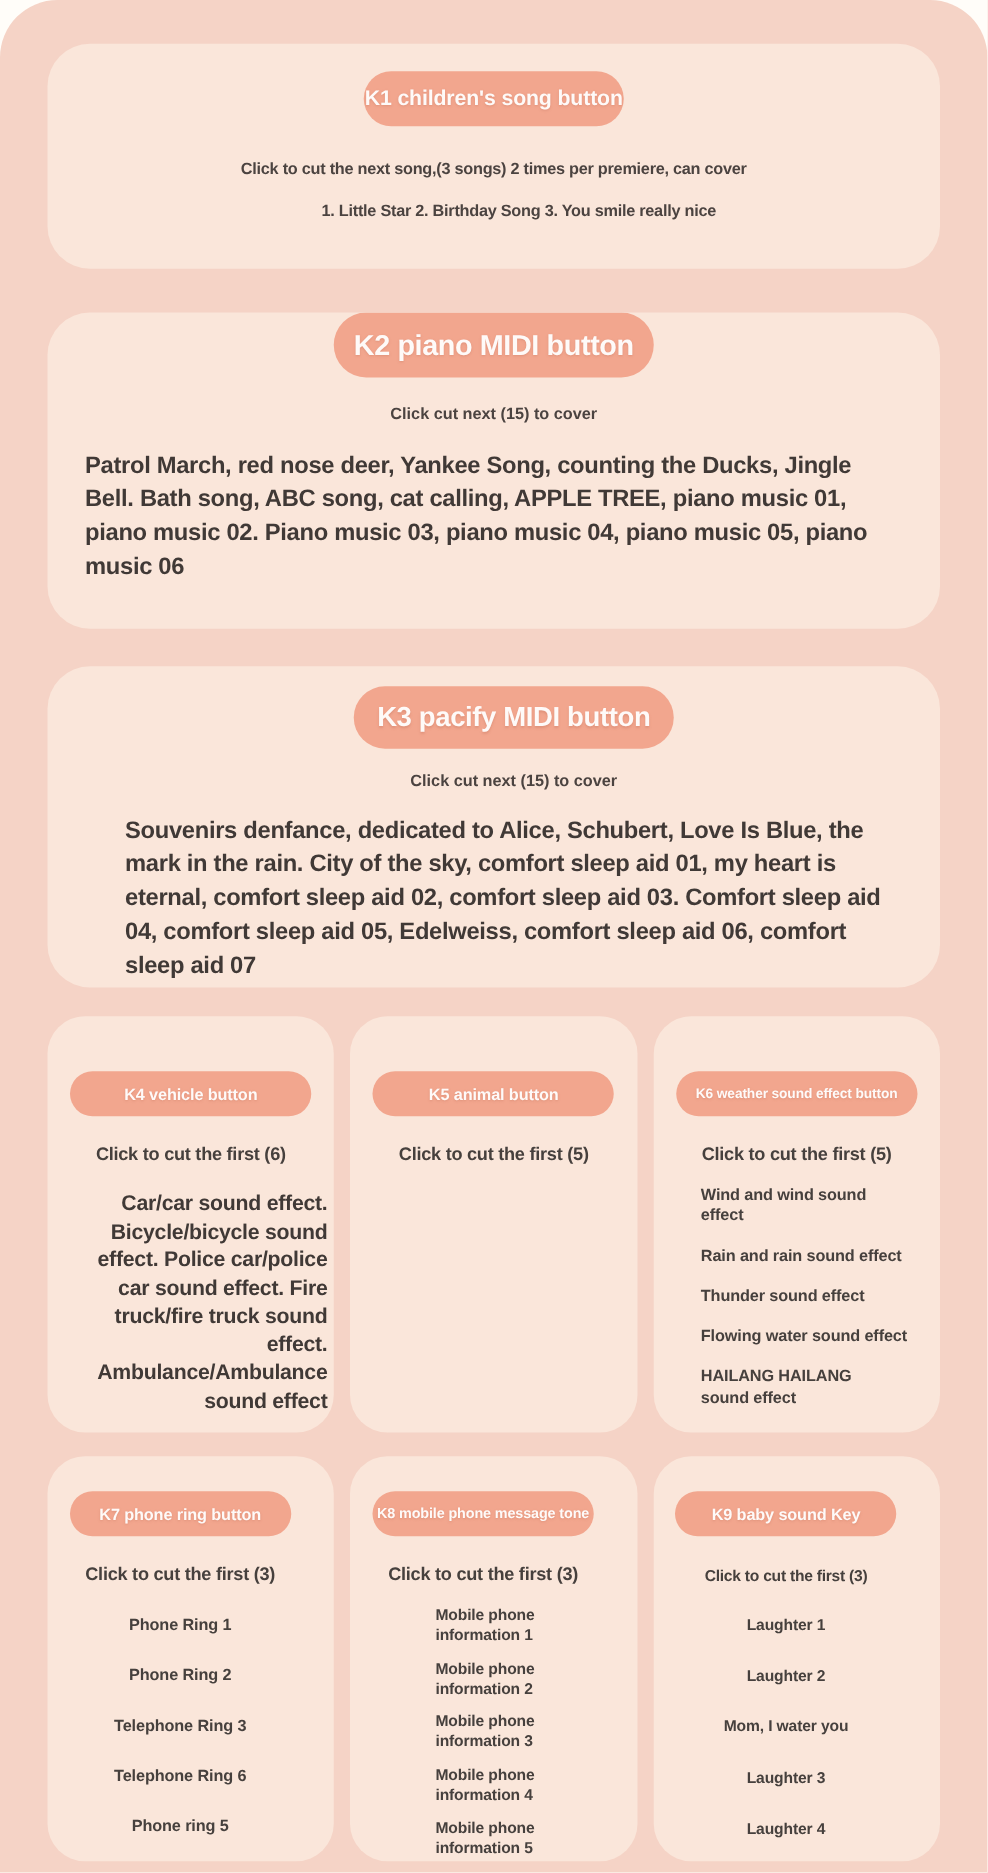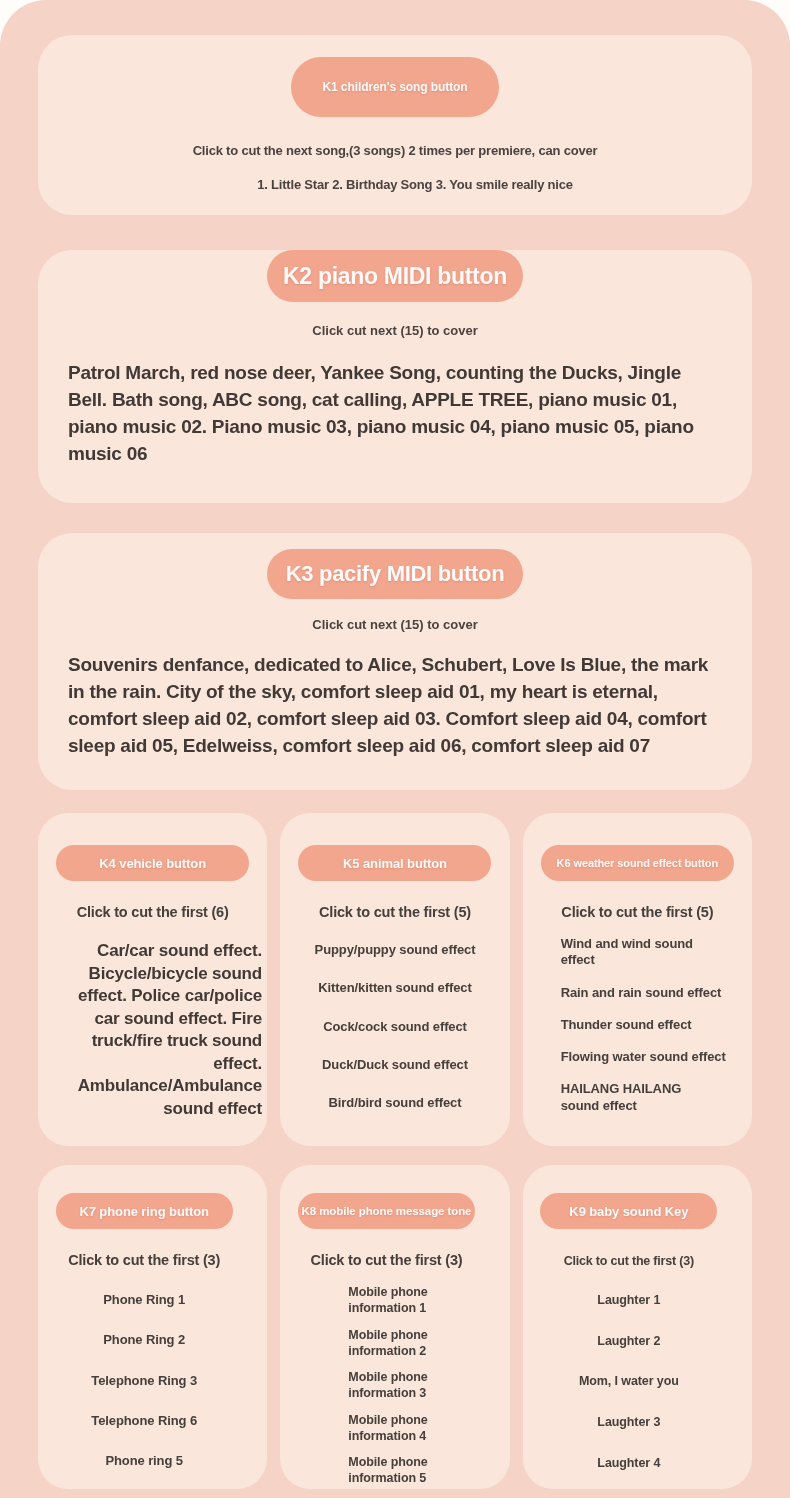--- a/index.html
+++ b/index.html
@@ -26,43 +26,43 @@
     background:#f2a68e;
     border-radius:999px;
     color:rgba(255,255,255,0.95);
     font-weight:700;
     text-shadow:0 1px 2px rgba(190,110,85,0.35);
     letter-spacing:-0.1px;
     margin:0 auto;
   }
   
   .card-k1 { height:180px; padding-top:22px; }
-  .pill-k1 { width:208px; height:60px; font-size:12px; }
+  .pill-k1 { width:208px; height:44px; font-size:17px; }
   .k1-line { font-size:13px; font-weight:700; color:#4b4340; letter-spacing:-0.2px; }
   .k1-line.first { margin-top:26px; }
   .k1-line.second { margin-top:19px;margin-left:40px; }
 
   .card-k2 { height:253px; margin-top:35px; padding-top:0; }
-  .card-k3 { height:257px; margin-top:30px; padding-top:16px; }
+  .card-k3 { height:257px; margin-top:30px; padding-top:16px;padding-left:32px; }
   .pill-lg { width:256px; height:52px; font-size:23px; letter-spacing:-0.3px; }
   .pill-k3 { height:50px; font-size:22px; }
   .big-sub { margin-top:21px; font-size:13px; font-weight:700; color:#4b4340; }
   .big-body {
     margin-top:21px; padding:0 30px;
     text-align:left; font-size:19px; font-weight:700;
     letter-spacing:-0.25px; line-height:27px; color:#403936;
   }
   .card-k3 .big-sub { margin-top:18px; }
   .card-k3 .big-body { margin-top:19px; }
 
   
   .grid { display:grid; grid-template-columns:1fr 1fr 1fr; gap:13px; }
   .row1 { margin-top:23px; }
   .row2 { margin-top:19px; }
-  .row1 .card { height:333px; border-radius:30px; padding:32px 12px 0 12px; }
+  .row1 .card { height:333px; border-radius:30px; padding:44px 12px 0 12px; }
   .row2 .card { height:324px; border-radius:30px; padding:28px 29px 0 12px; }
   .pill-sm { width:205px; max-width:94%; height:36px; font-size:13px; }
   .pill-tight { font-size:11px; }
   .pill-mid { font-size:11.5px; }
   .small-header { margin-top:23px; font-size:14.5px; font-weight:700; color:#46403d; letter-spacing:-0.2px; }
   .small-header.sm { font-size:12.5px; margin-top:25px; }
   .k4-body {
     margin:20px auto 0 auto; width:212px; text-align:right;
     font-size:17px; font-weight:700; letter-spacing:-0.2px;
     line-height:22.5px; color:#403936;
@@ -108,27 +108,20 @@
 
     <section class="card">
       <div class="pill pill-sm">K4 vehicle button</div>
       <p class="small-header">Click to cut the first (6)</p>
       <p class="k4-body">Car/car sound effect. Bicycle/bicycle sound effect. Police car/police car sound effect. Fire truck/fire truck sound effect. Ambulance/Ambulance sound effect</p>
     </section>
 
     <section class="card">
       <div class="pill pill-sm">K5 animal button</div>
       <p class="small-header">Click to cut the first (5)</p>
-      <div class="list">
-        <div class="list-item">Puppy/puppy sound effect</div>
-        <div class="list-item">Kitten/kitten sound effect</div>
-        <div class="list-item">Cock/cock sound effect</div>
-        <div class="list-item">Duck/Duck sound effect</div>
-        <div class="list-item">Bird/bird sound effect</div>
-      </div>
     </section>
 
     <section class="card">
       <div class="pill pill-sm pill-tight">K6 weather sound effect button</div>
       <p class="small-header">Click to cut the first (5)</p>
       <div class="list k6-list">
         <div class="list-item">Wind and wind sound
 effect</div>
         <div class="list-item">Rain and rain sound effect</div>
         <div class="list-item">Thunder sound effect</div>

